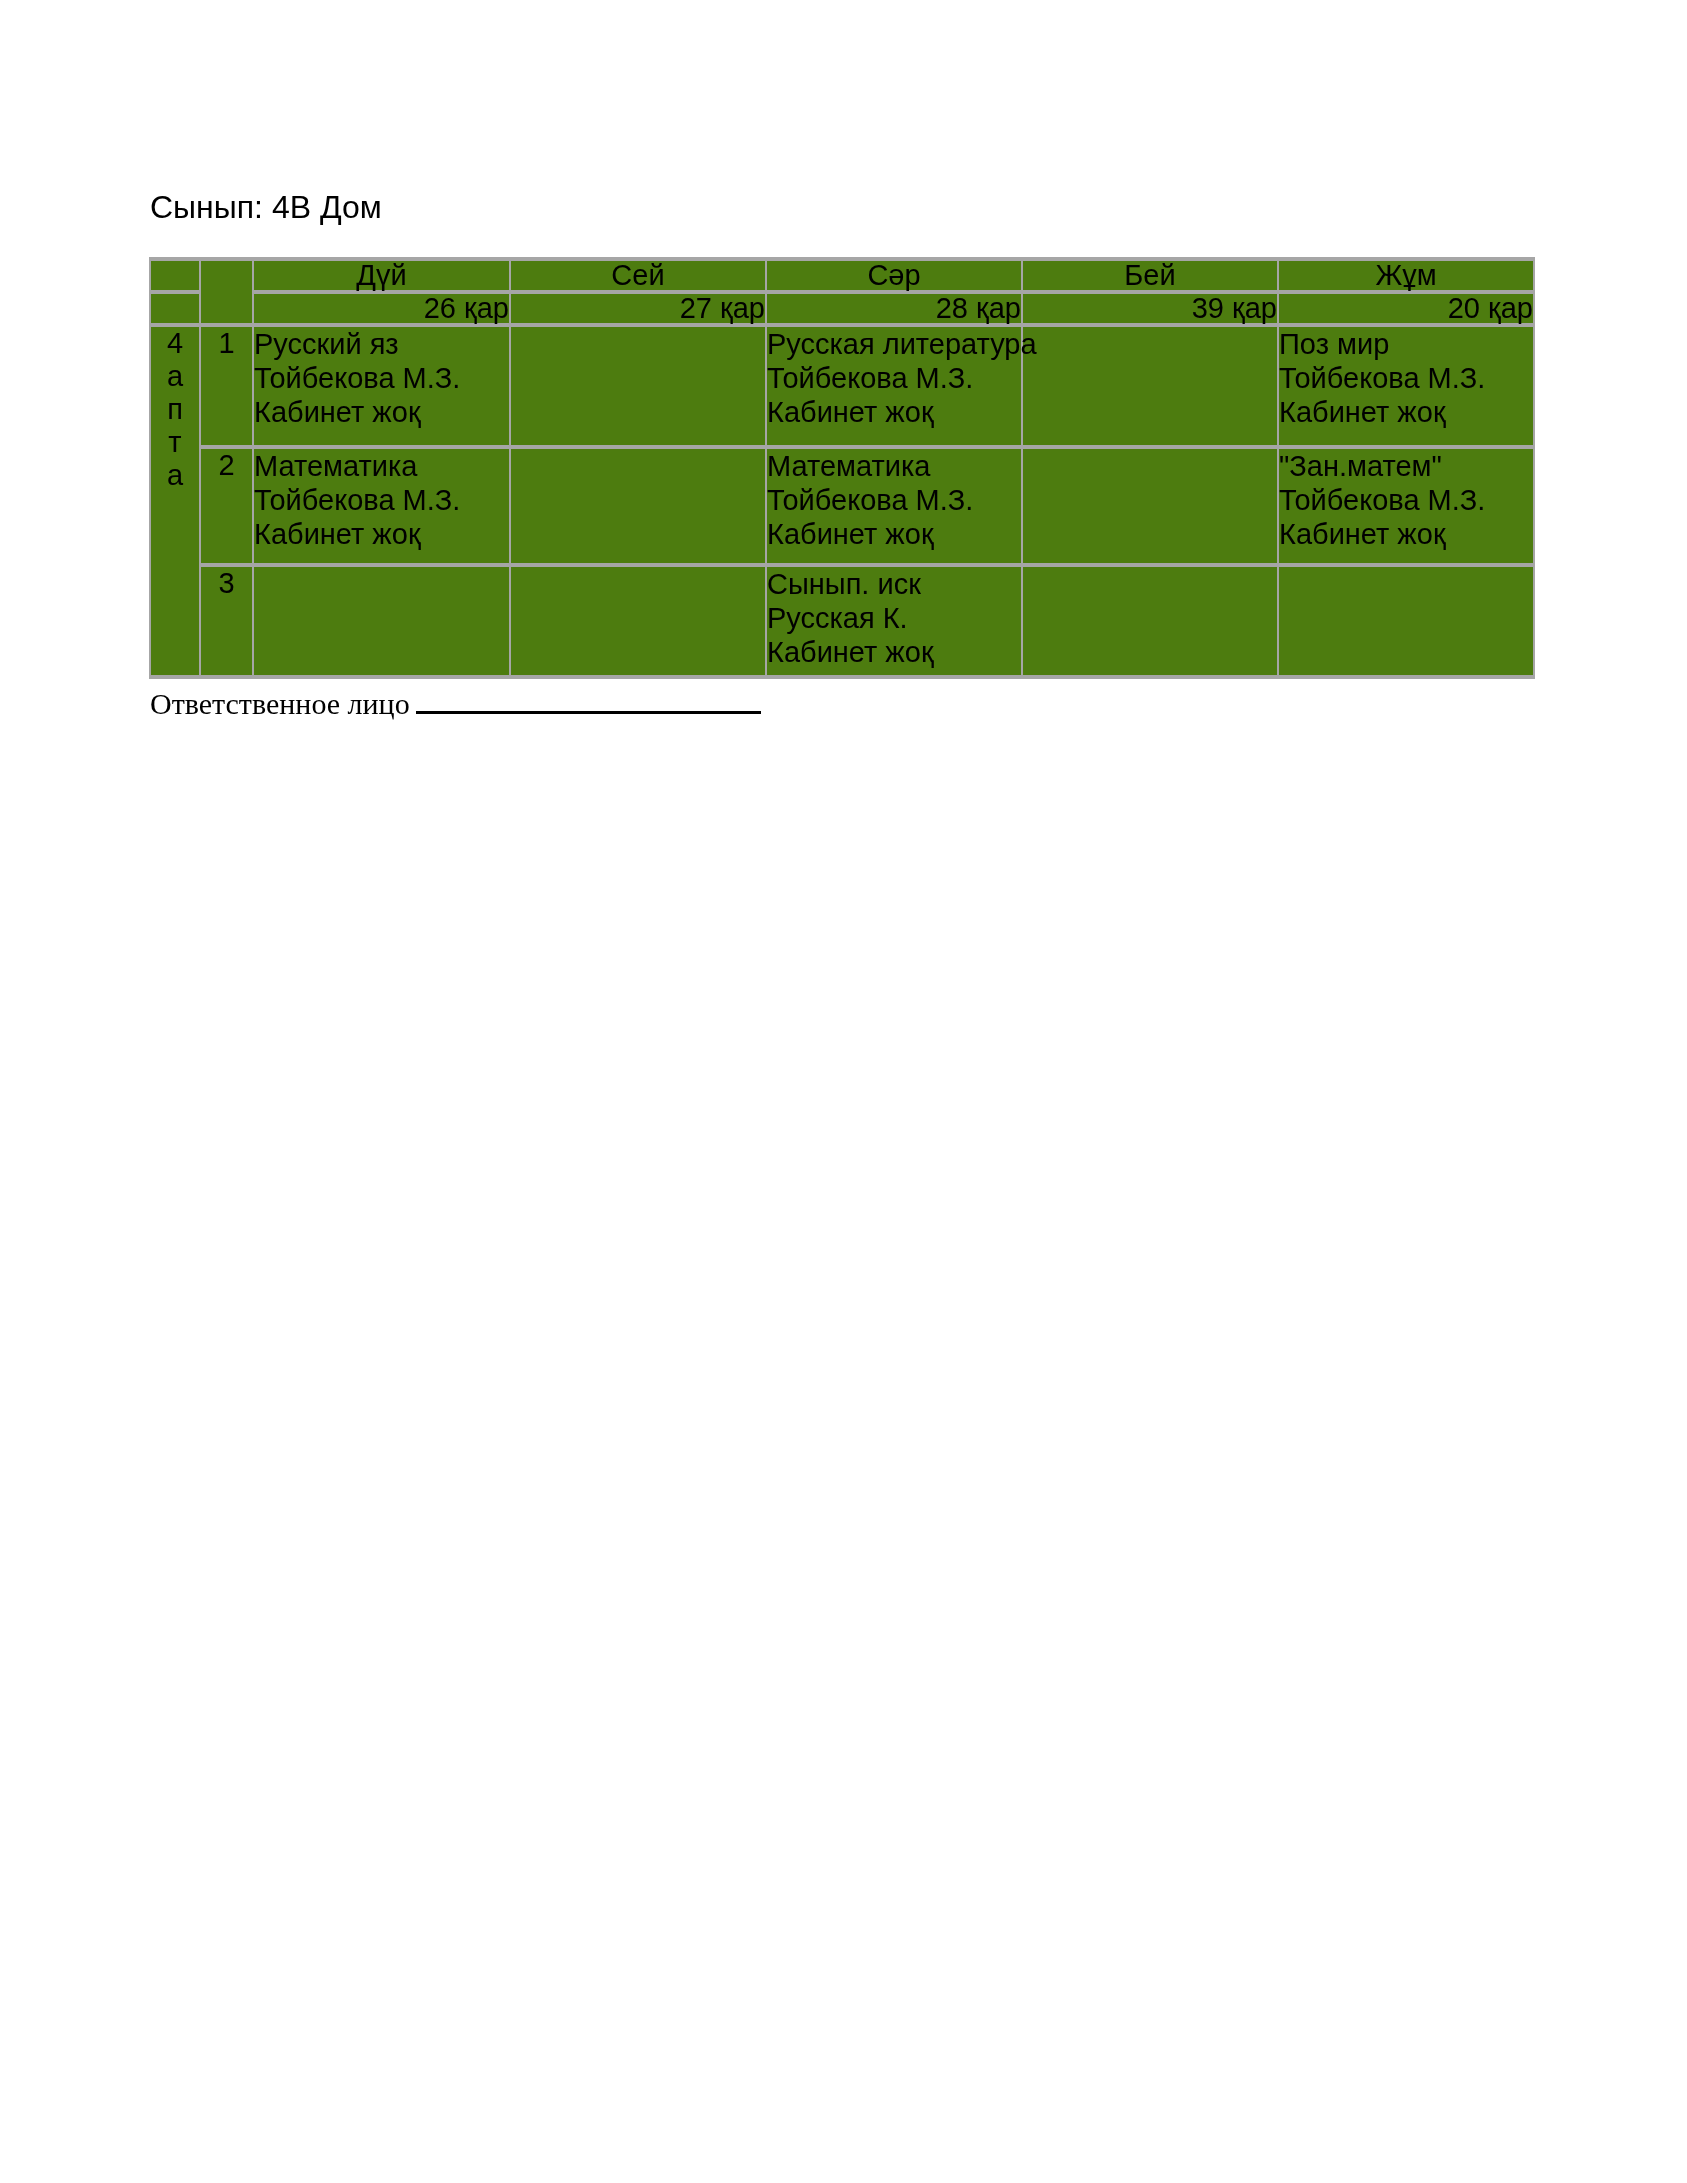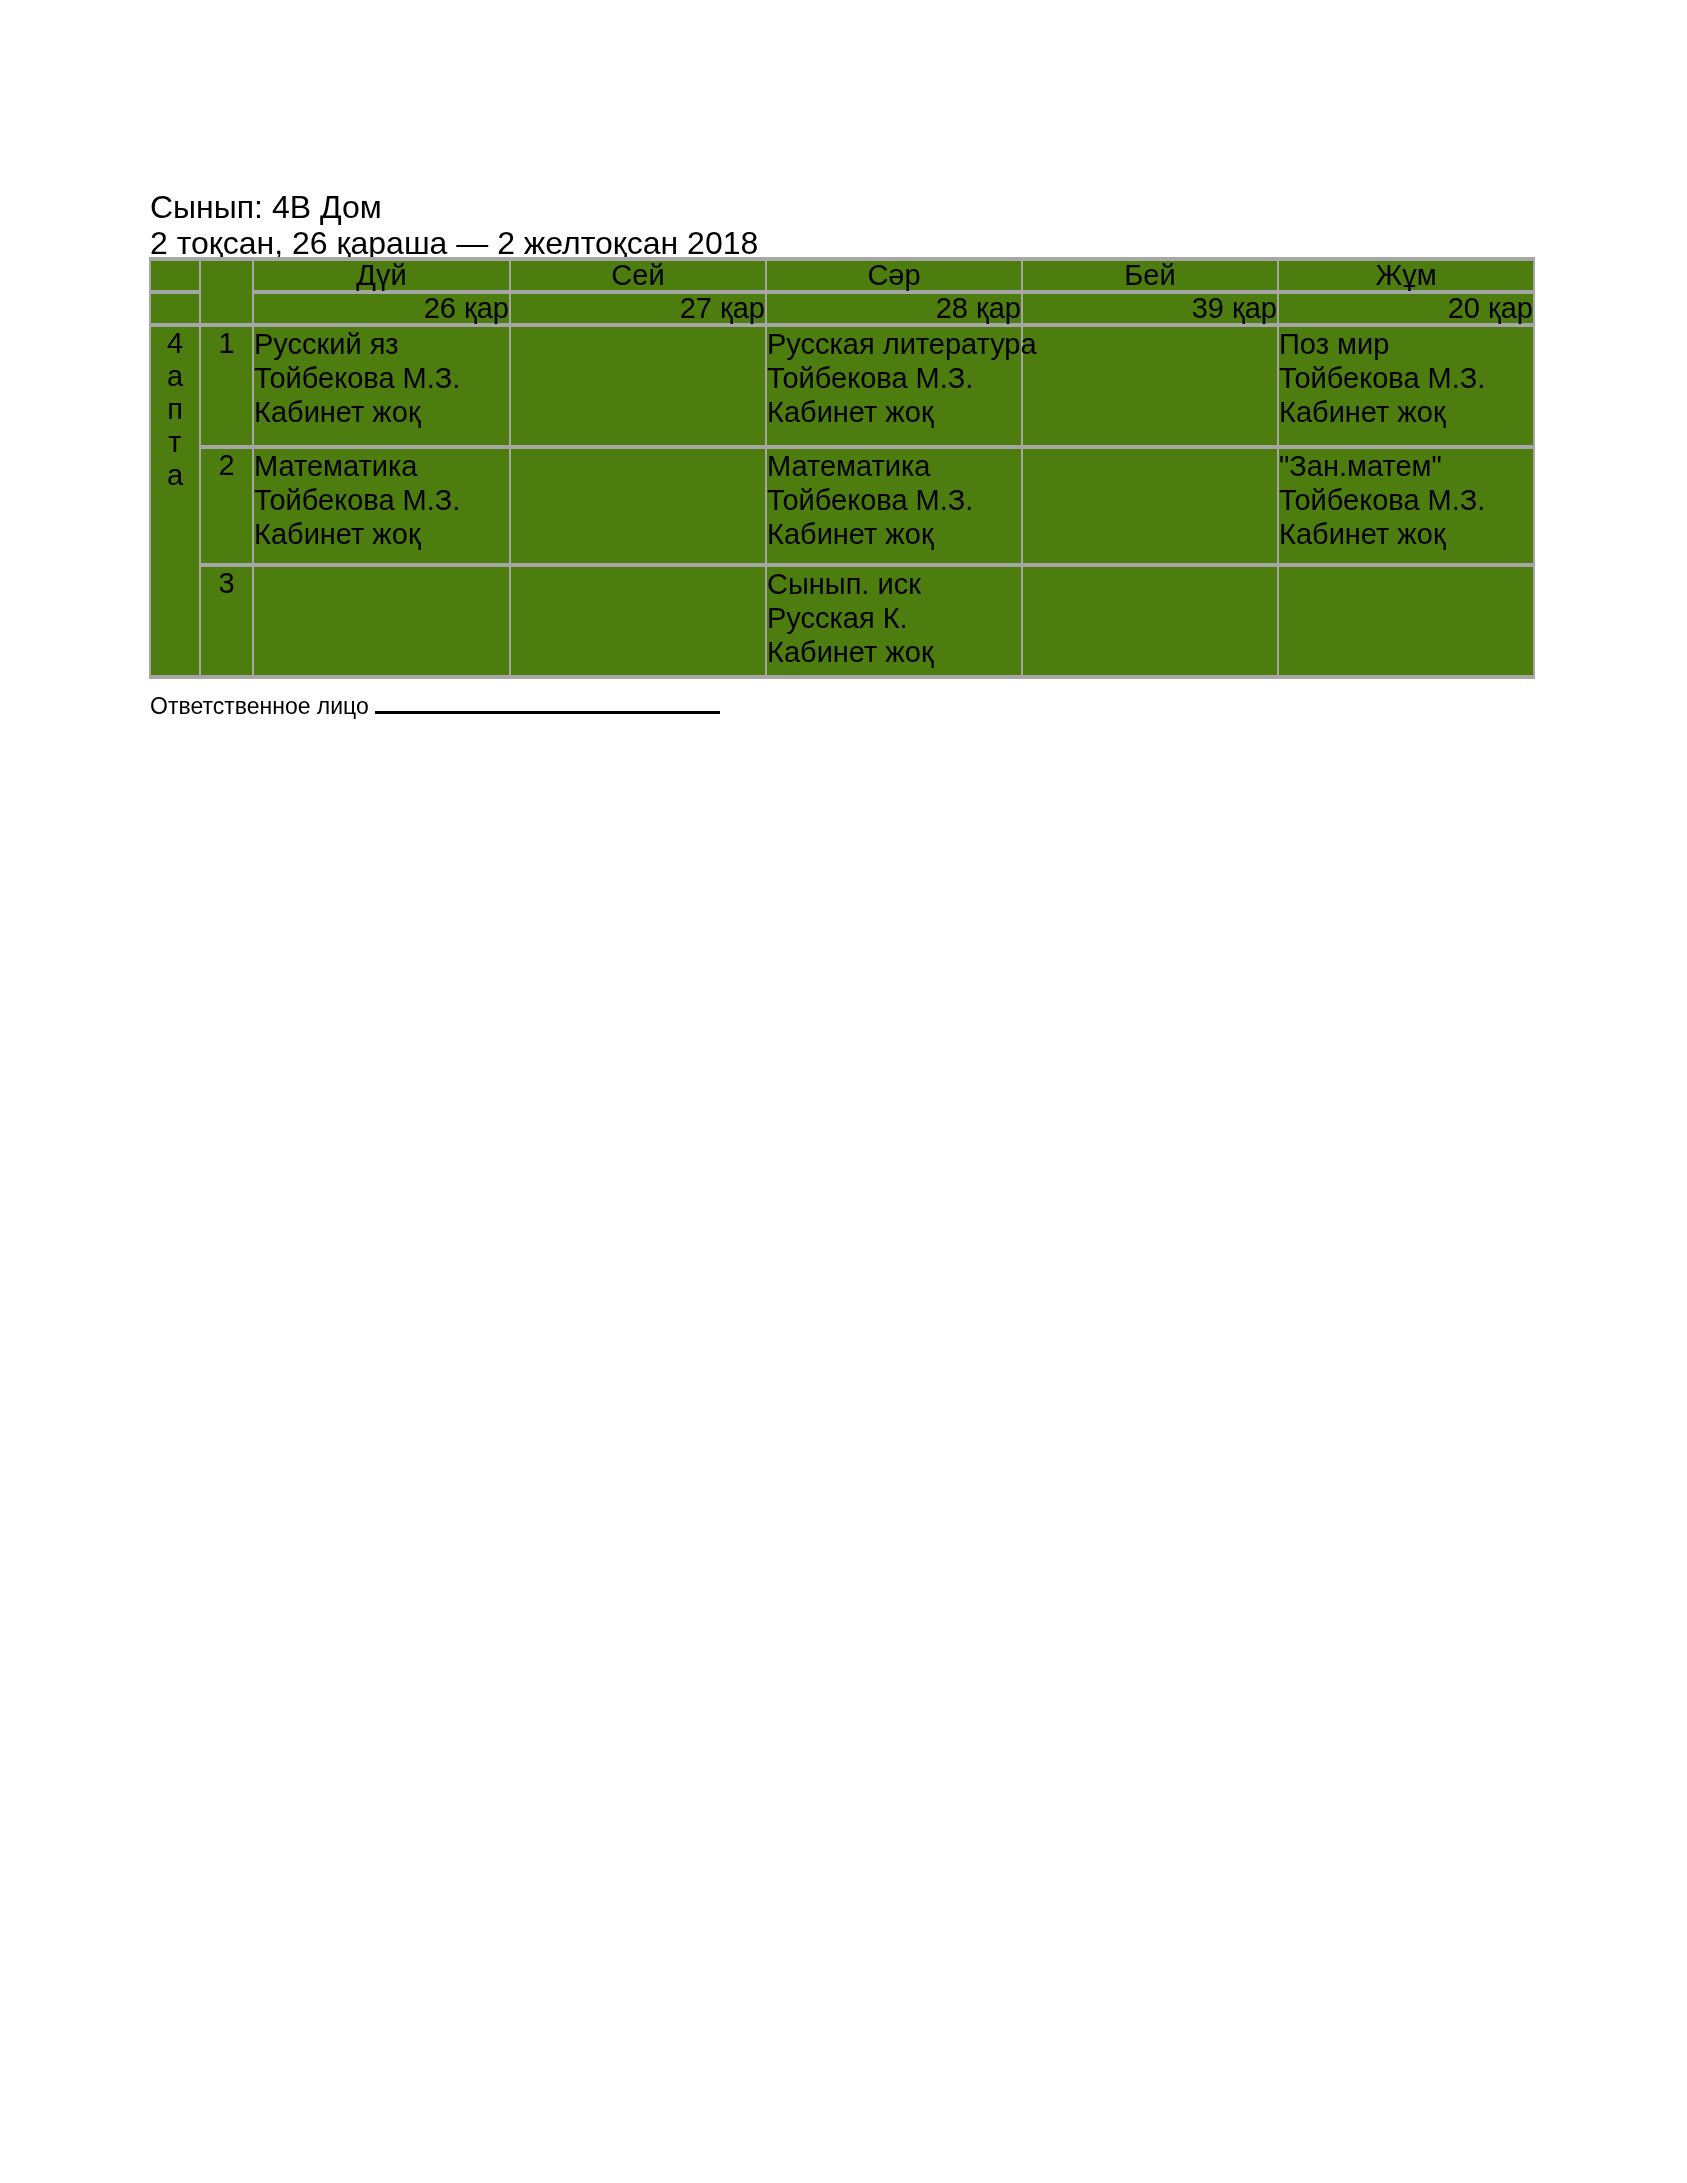--- a/index.html
+++ b/index.html
@@ -74,40 +74,40 @@
   }
   td.week span {
     display: block;
     line-height: 33px;
     font-size: 29px;
   }
   .footer {
     position: absolute;
     left: 150px;
     top: 687px;
-    font-size: 23px;
+    font-size: 30px;
     white-space: nowrap;
+    font-family: Liberation Serif, serif;
   }
   .sigline {
     display: inline-block;
     width: 345px;
     margin-left: 6.6px;
     border-bottom: 3.3px solid #000000;
     vertical-align: baseline;
     height: 24px;
   }
 </style>
 </head>
 <body>
 
 <div class="page">
 
   <div class="titles">
     <div>Сынып: 4В Дом</div>
-    <div>2 тоқсан, 26 қараша — 2 желтоқсан 2018</div>
   </div>
 
   <table class="sched">
     <colgroup>
       <col style="width:50px">
       <col style="width:53px">
       <col style="width:257px">
       <col style="width:256px">
       <col style="width:256px">
       <col style="width:256px">

